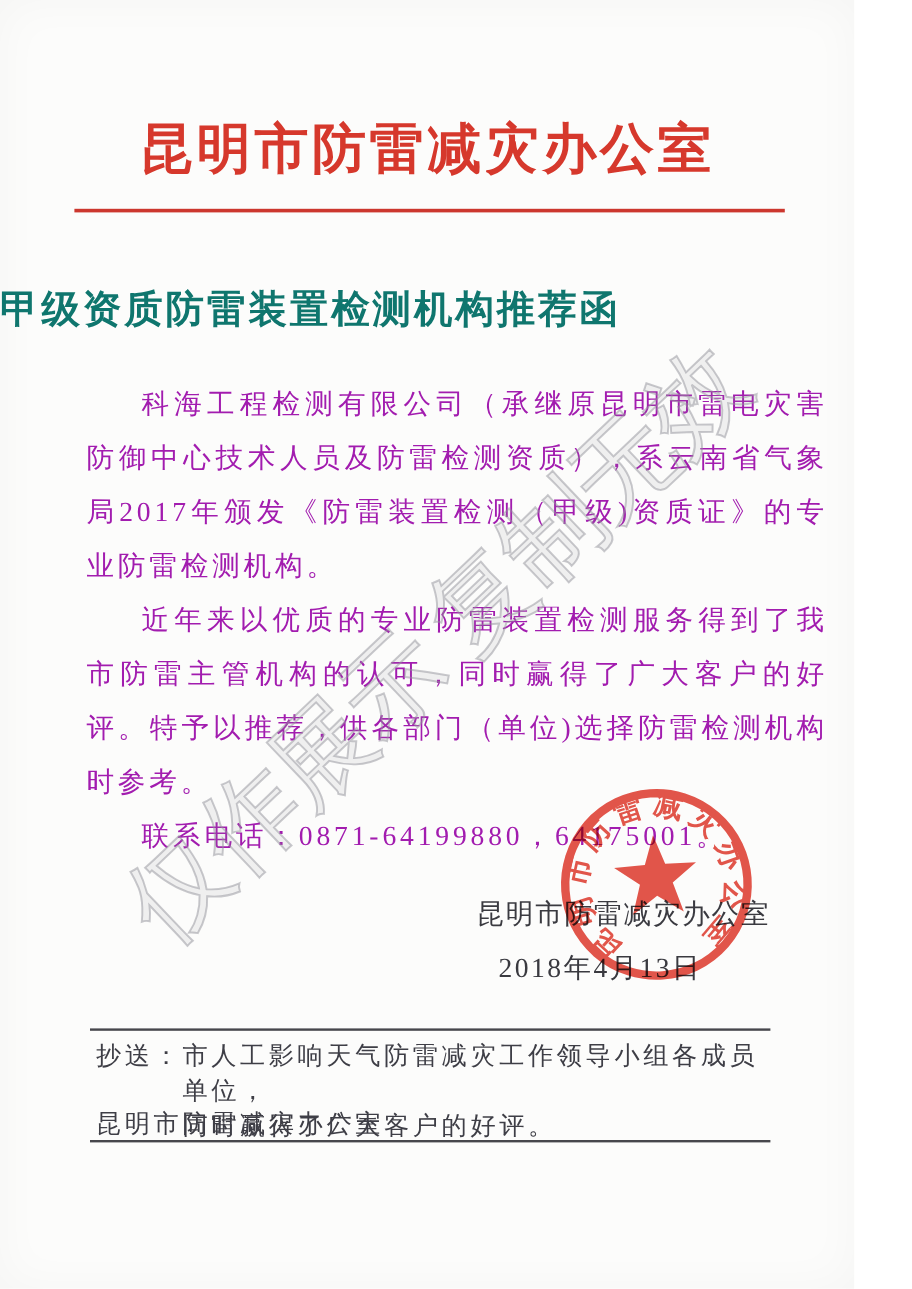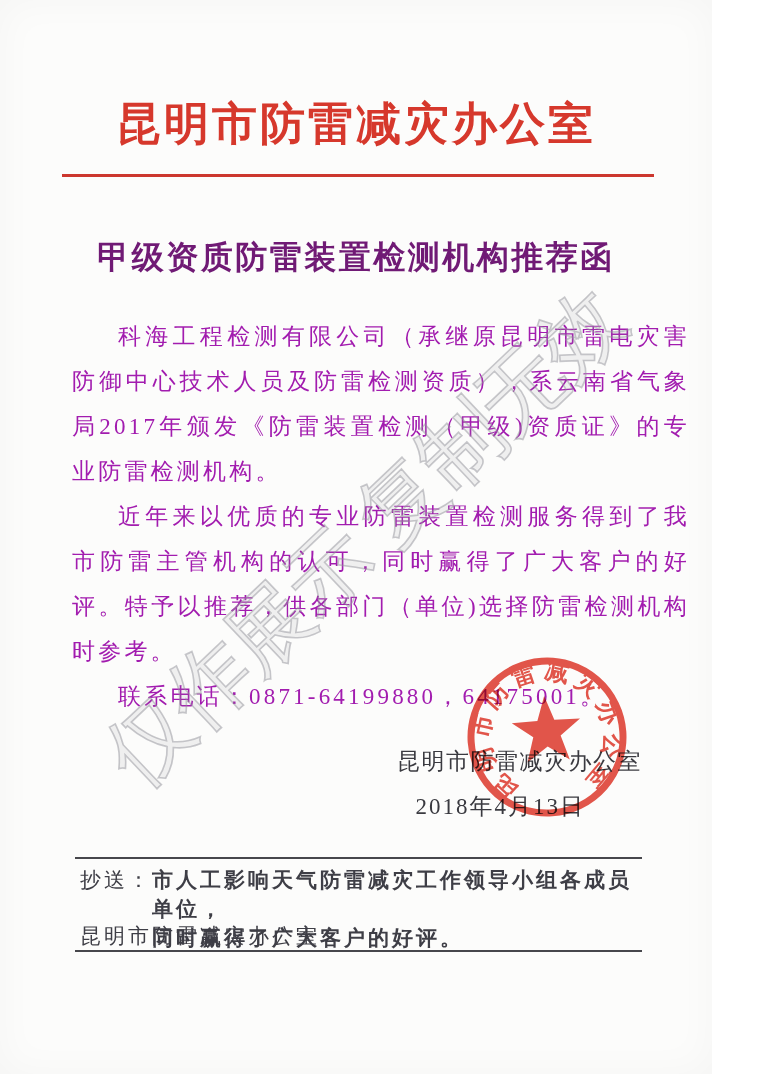--- a/index.html
+++ b/index.html
@@ -17,24 +17,23 @@
     font-size:45px;font-weight:800;
     letter-spacing:3px;
     color:#d6382c;
   }
   .red-rule{
     position:absolute;top:174px;left:62px;right:58px;height:3px;
     background:#cc372e;
   }
   .doc-title{
     position:absolute;top:236px;left:0;width:100%;margin:0;
-    text-align:center;
     font-size:32px;font-weight:bold;
     letter-spacing:2.5px;
-    color:#701a75;
+    color:#0f766e;
   }
   .body-block{
     position:absolute;top:314px;left:72px;width:618px;
     font-size:23px;line-height:45px;
     letter-spacing:3.2px;
     color:#a21caf;
     text-align:justify;
     text-justify:inter-character;
   }
   .body-block p{margin:0;text-indent:2em;}
@@ -71,21 +70,21 @@
   .rule-top{top:857px;}
   .rule-bottom{top:950px;}
   .cc-row{
     position:absolute;top:866px;left:80px;right:70px;
     display:flex;
     font-size:21px;line-height:29px;letter-spacing:3px;
     color:#3e3e46;
     justify-content:space-between;
   }
   .cc-label{flex:0 0 auto;}
-  .cc-lines{flex:1 1 auto;font-weight:bold;}
+  .cc-lines{flex:1 1 auto;}
   .issuer-row{
     position:absolute;top:923px;left:80px;right:72px;
     display:flex;justify-content:space-between;
     font-size:21px;line-height:26px;letter-spacing:3px;
     color:#3e3e46;
   }
 </style>
 </head>
 <body>
 

